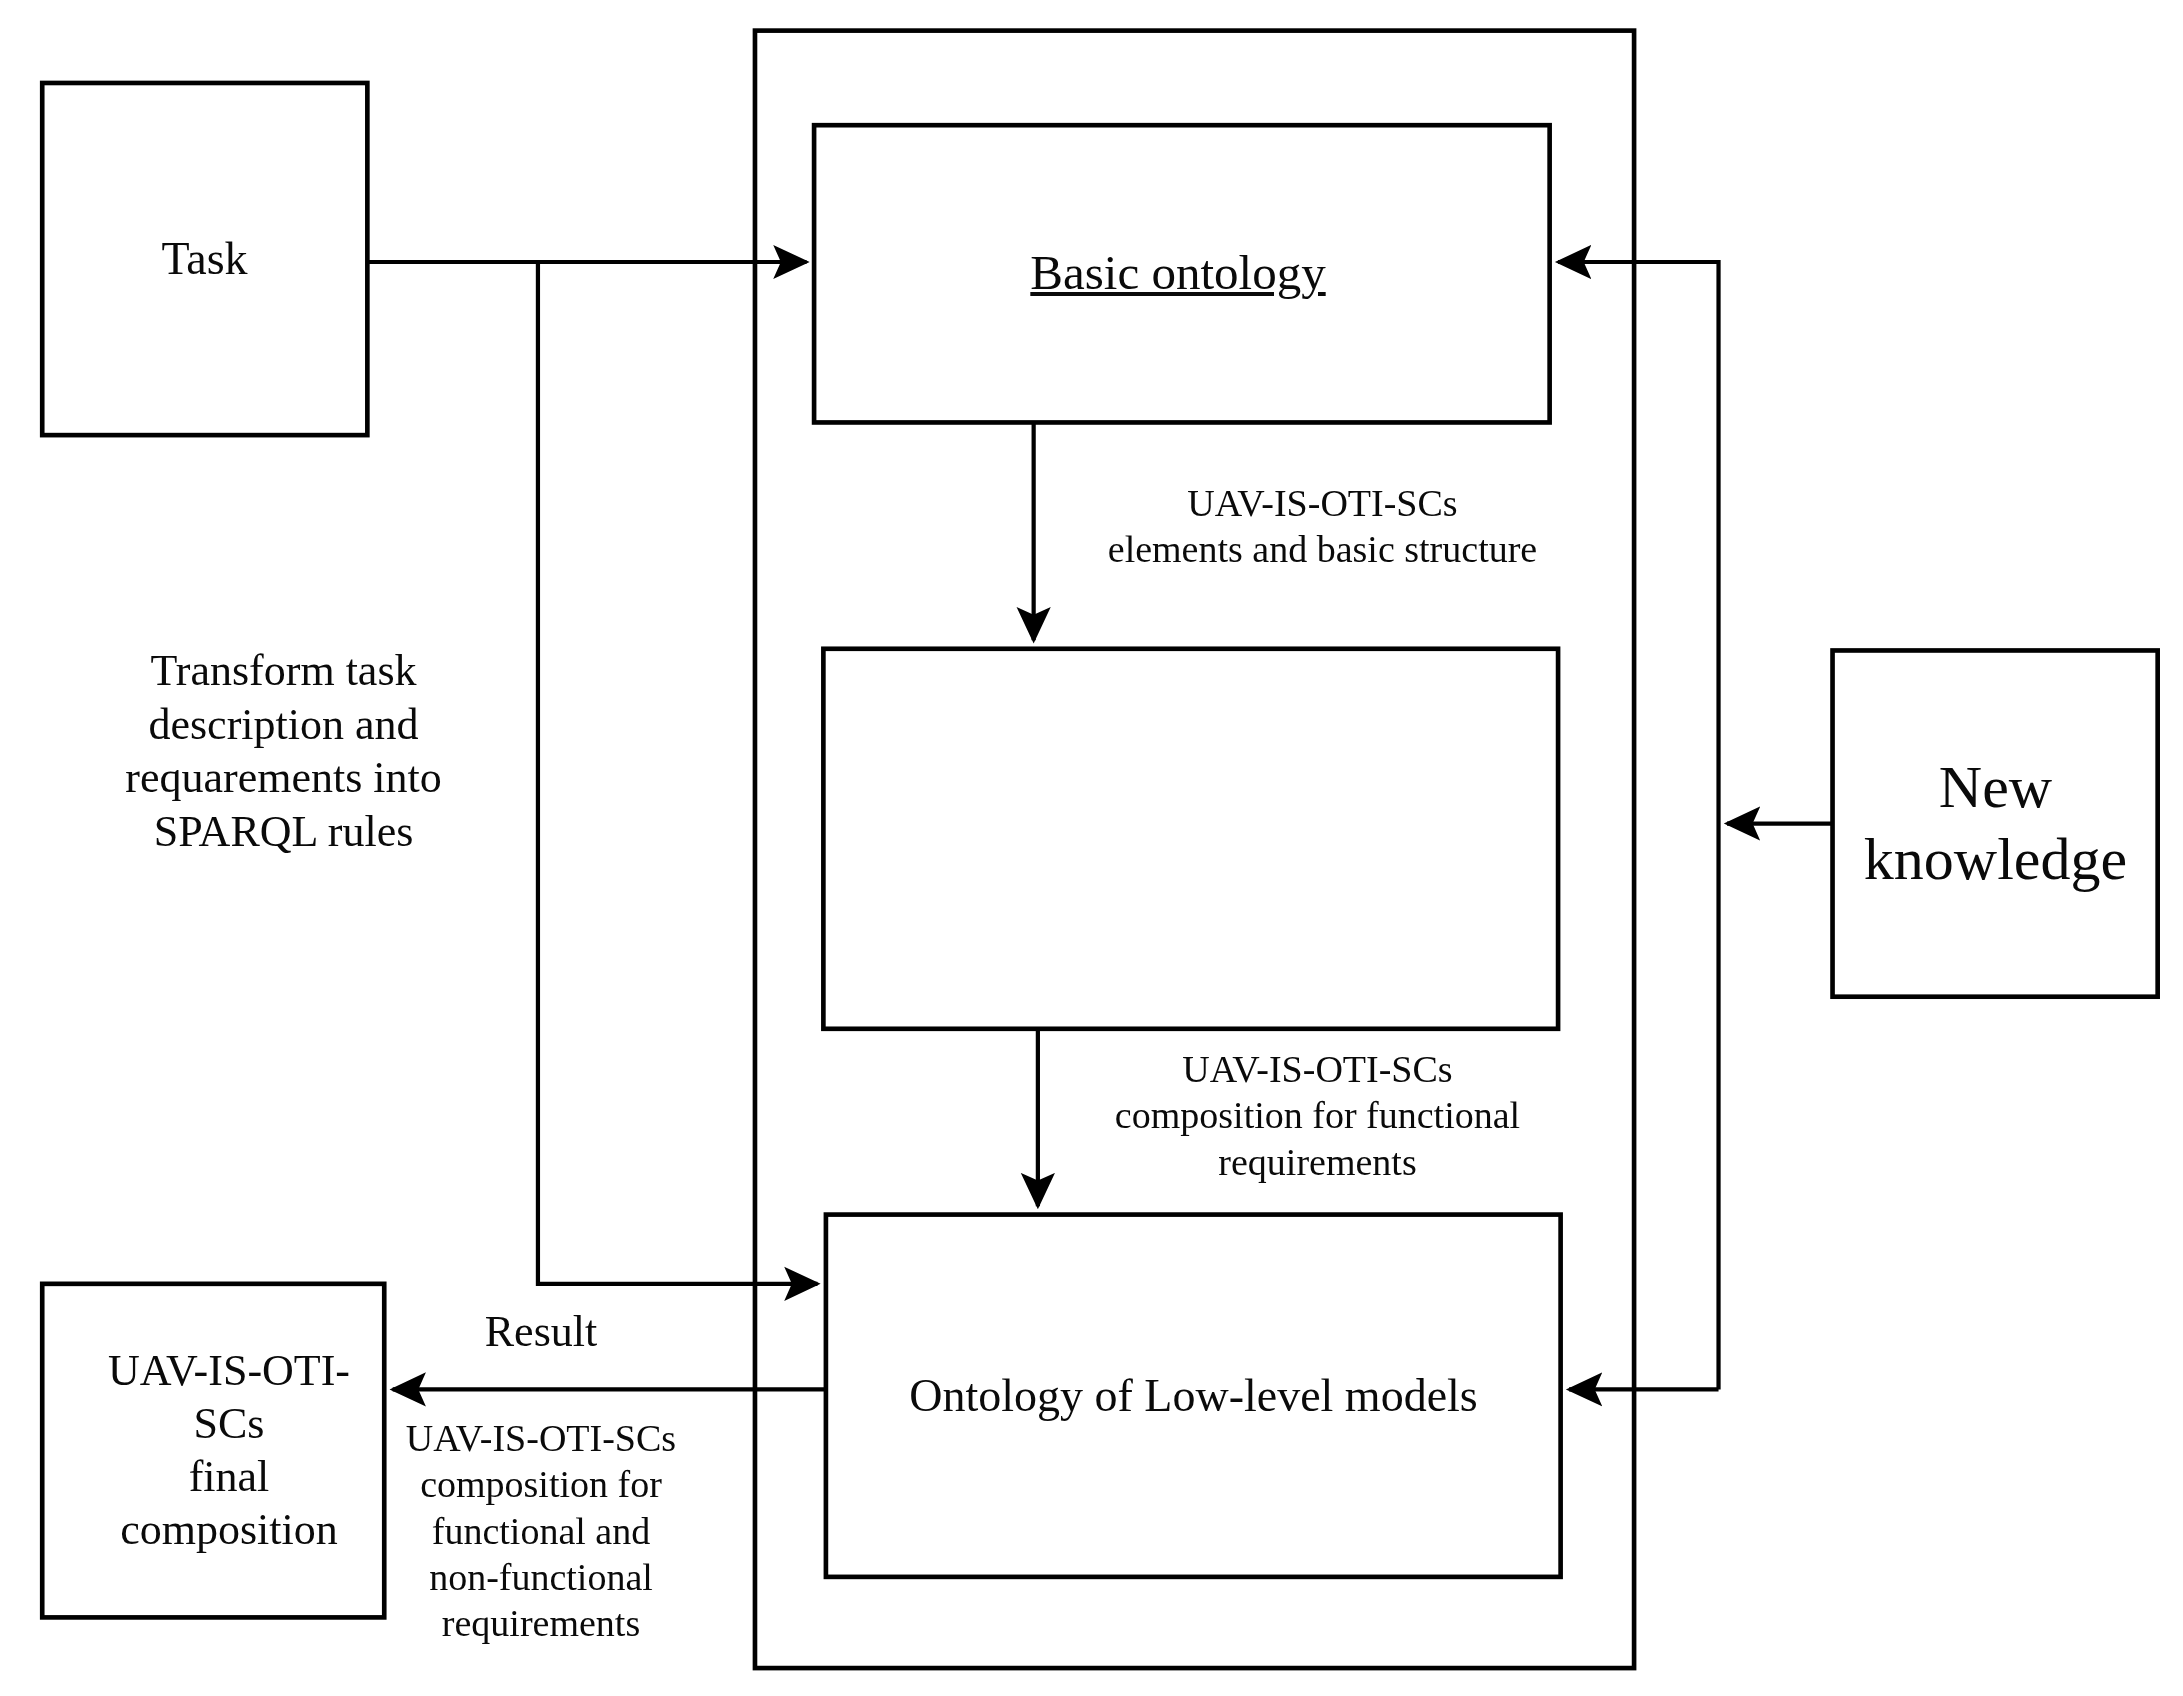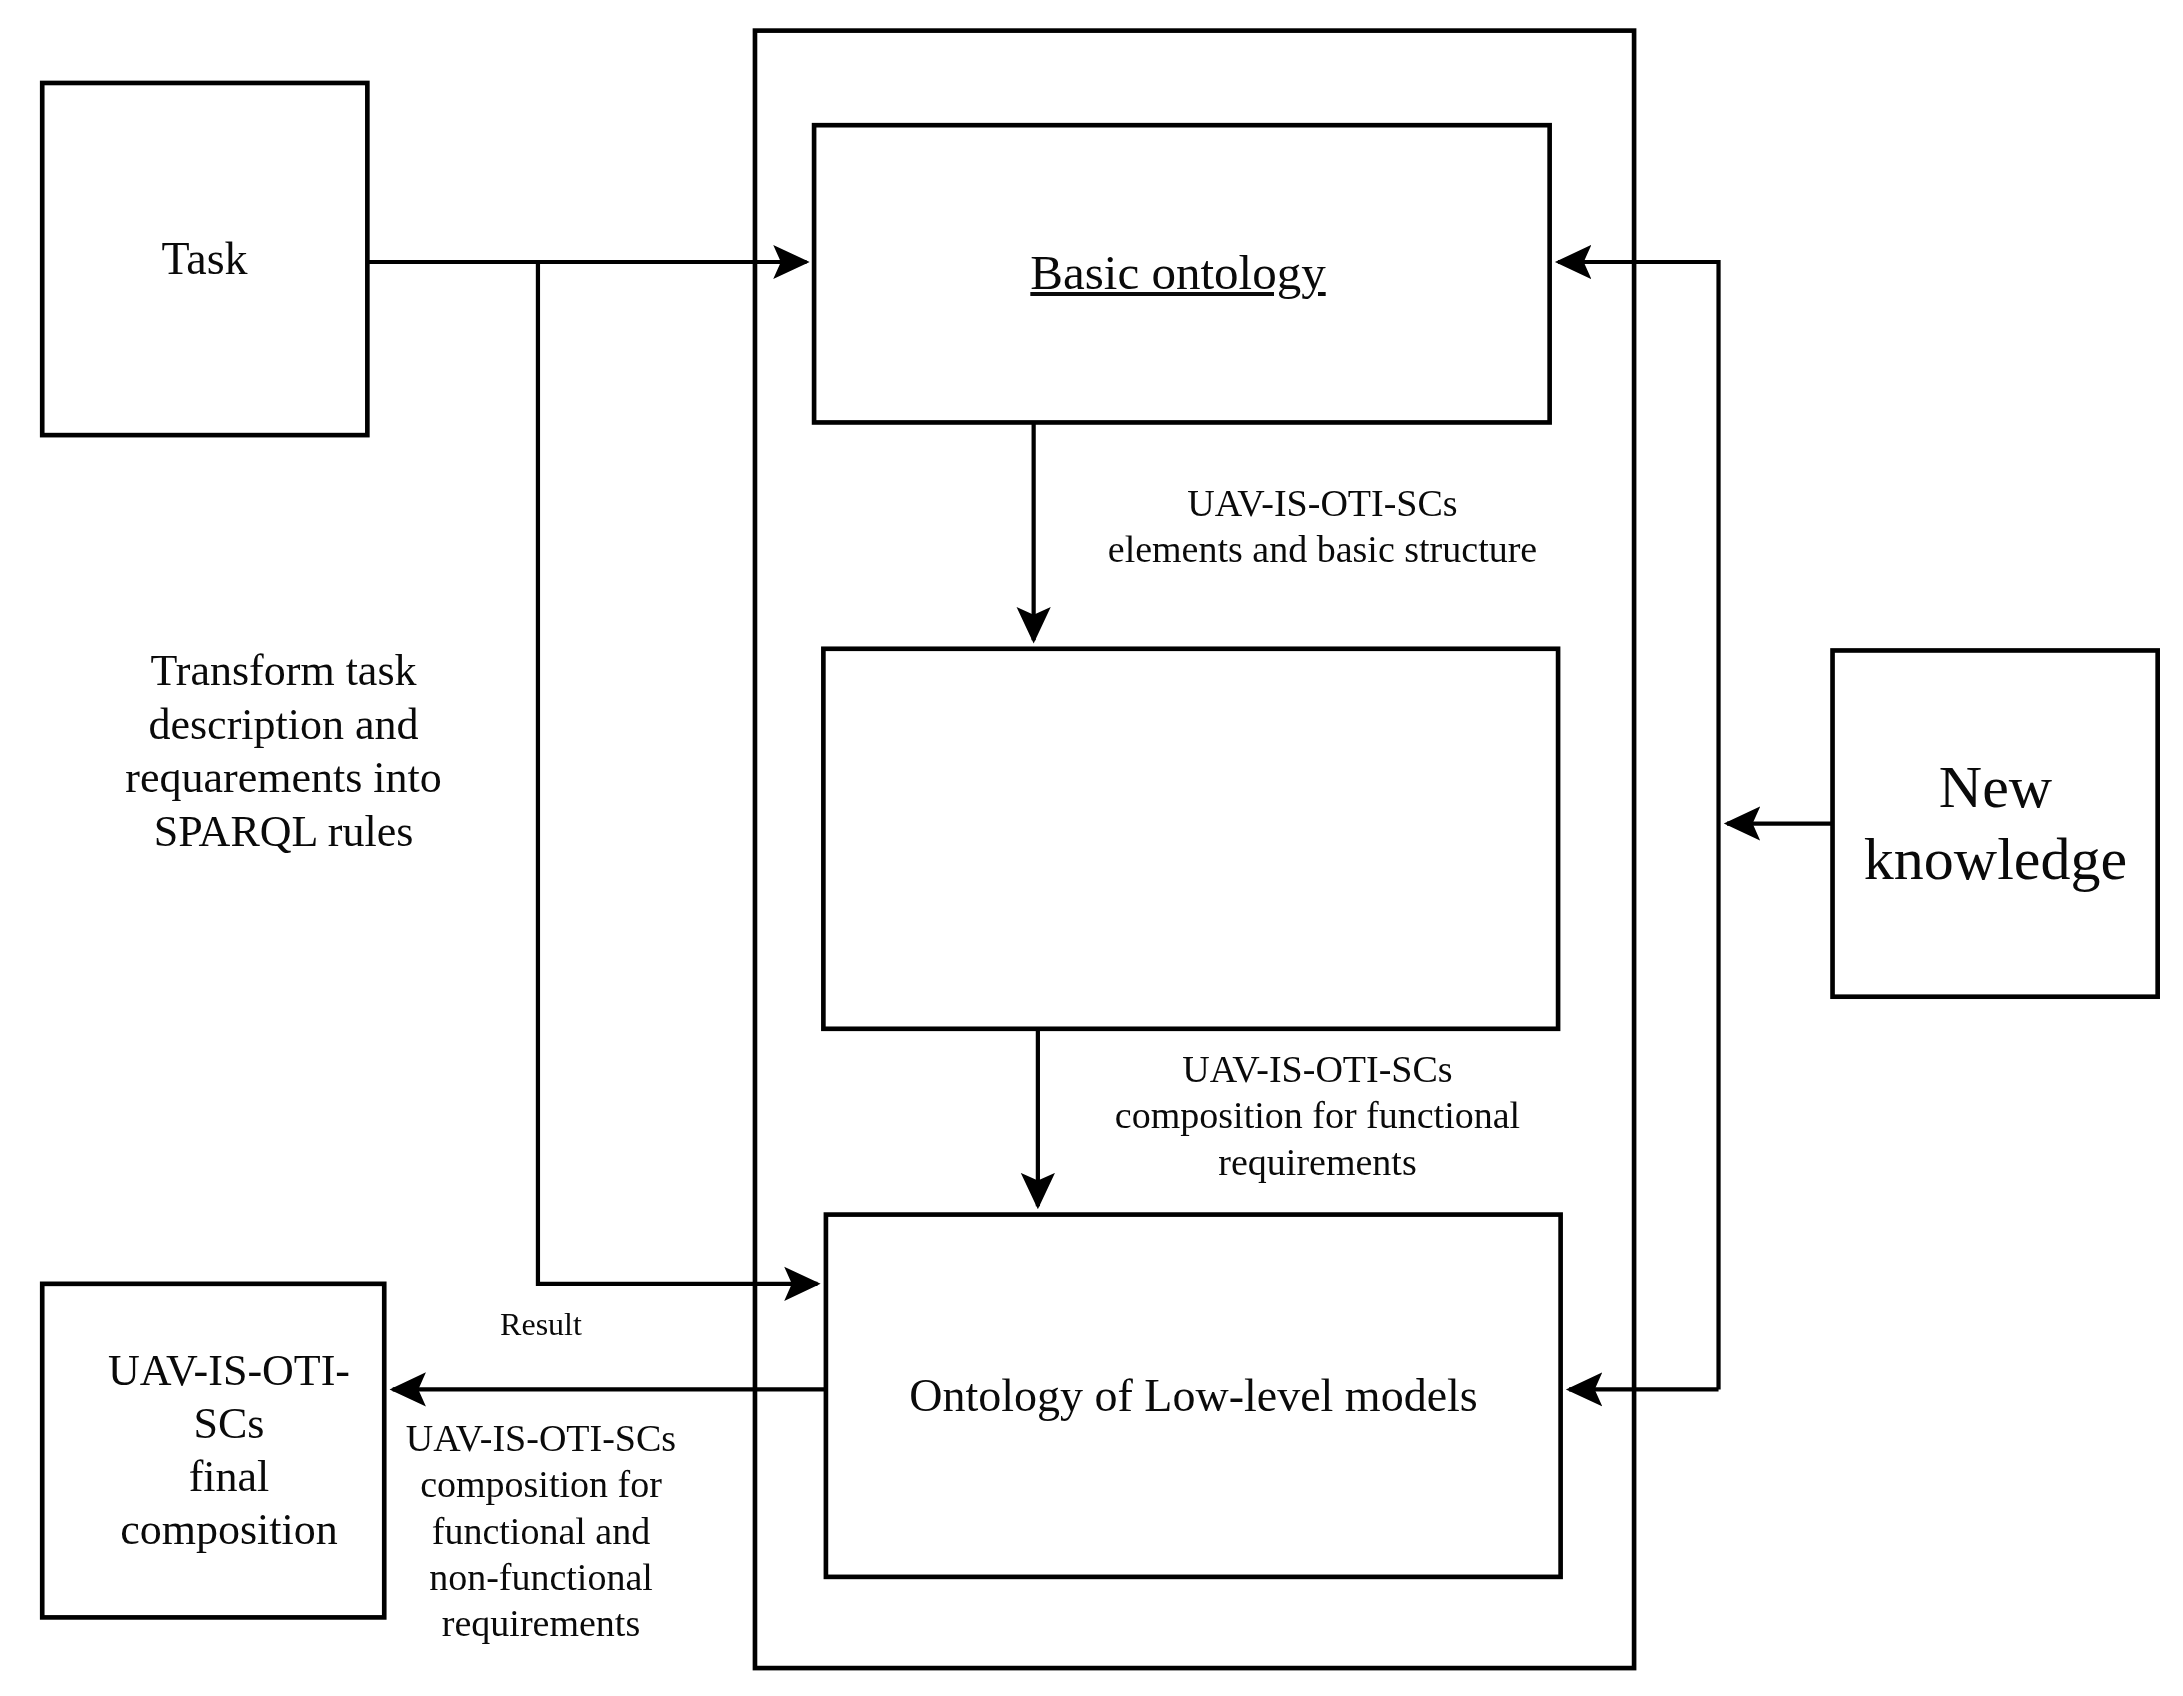--- a/index.html
+++ b/index.html
@@ -57,21 +57,21 @@
   .t-task      { left: 42px;   top: 83px;   width: 325px;  height: 352px; font-size: 46px; }
   .t-basic     { left: 810px;  top: 125px;  width: 736px;  height: 297px; font-size: 49px; text-decoration: underline; }
   .t-method    { left: 832px;  top: 649px;  width: 718px;  height: 380px; font-size: 46px; }
   .t-lowlevel  { left: 826px;  top: 1215px; width: 735px;  height: 362px; font-size: 46px; }
   .t-final     { left: 58px;   top: 1284px; width: 342px;  height: 334px; font-size: 44px; }
   .t-newknow   { left: 1833px; top: 650px;  width: 325px;  height: 346px; font-size: 60px; }
 
   .e-transform { left: 89px;  top: 644px;  width: 389px;  font-size: 44px; }
   .e-elements  { left: 1052px; top: 480px;  width: 541px;  font-size: 38px; }
   .e-compfunc  { left: 1047px; top: 1046px; width: 541px;  font-size: 38px; }
-  .e-result    { left: 427px;  top: 1305px; width: 228px;  font-size: 32px; }
+  .e-result    { left: 427px;  top: 1305px; width: 228px;  font-size: 44px; }
   .e-finaldesc { left: 372px;  top: 1415px; width: 338px;  font-size: 38px; }
 </style>
 </head>
 <body>
 
 <div id="canvas">
 
   <svg class="diagram" viewBox="0 0 2585 2009">
     <defs>
       <marker id="arrR" viewBox="0 0 12 12" refX="10.5" refY="6" markerWidth="9" markerHeight="9" orient="auto-start-reverse">

